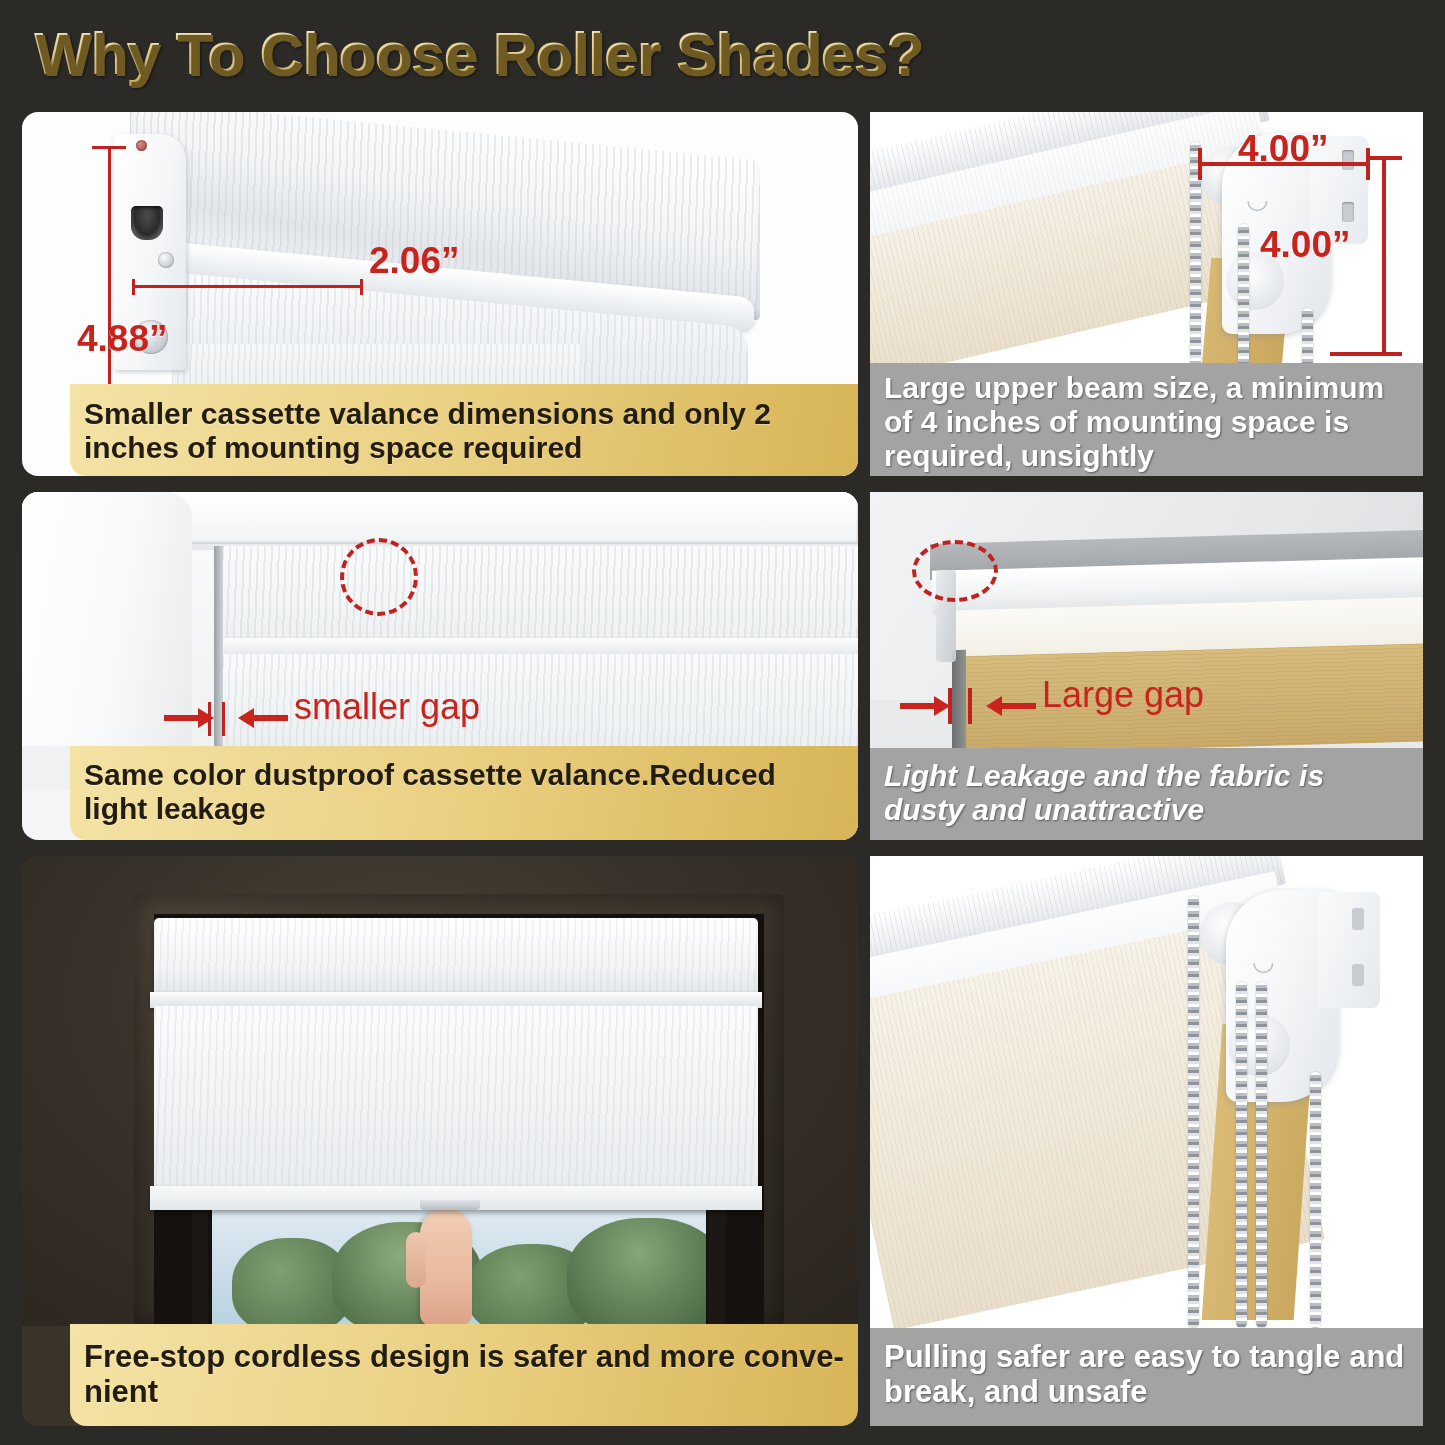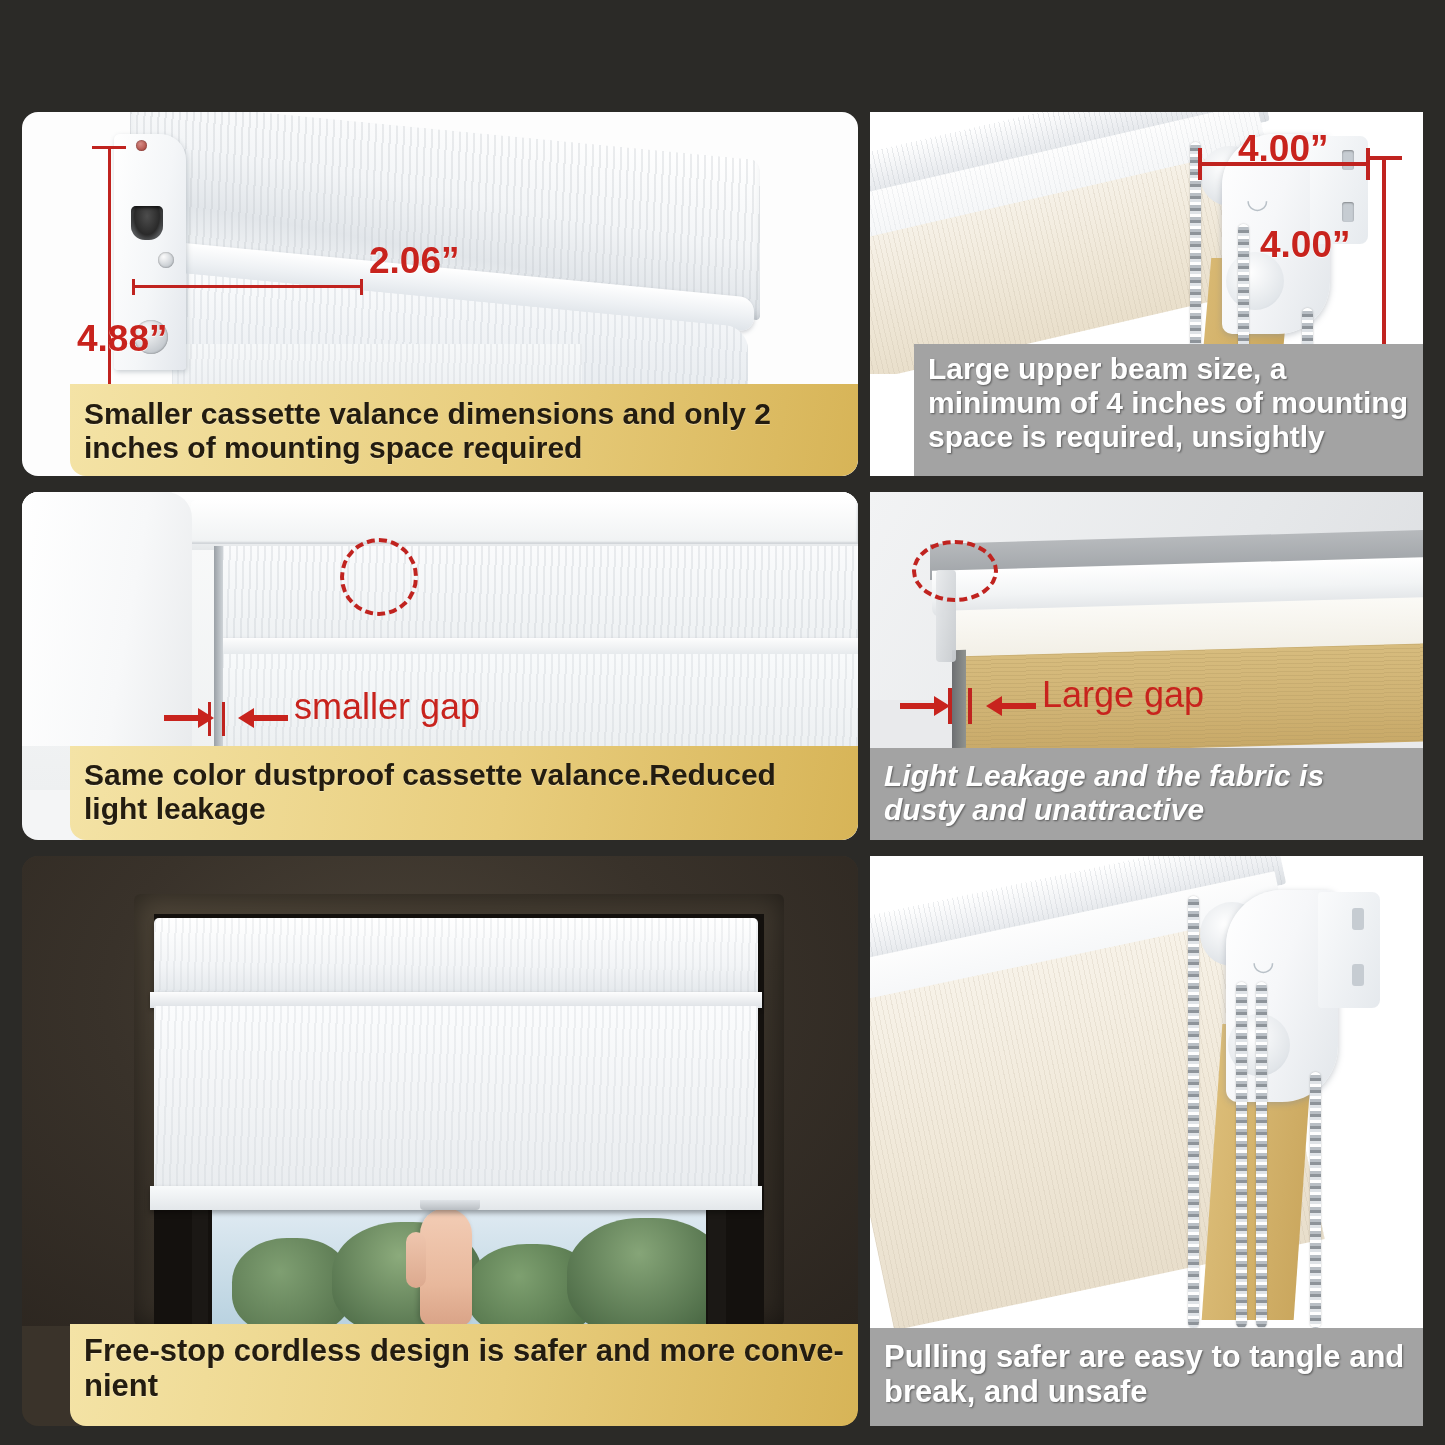--- a/index.html
+++ b/index.html
@@ -107,21 +107,21 @@
   #pA .vtick-t{left:70px;top:34px;width:34px;height:3px;}
   #pA .vtick-b{left:70px;top:313px;width:34px;height:3px;}
   #pA .dim549{left:55px;top:206px;font-size:37px;}
   #pA .top-h{left:112px;top:173px;width:228px;height:3px;}
   #pA .top-h-l{left:110px;top:167px;width:3px;height:16px;}
   #pA .top-h-r{left:338px;top:167px;width:3px;height:16px;}
   #pA .dim206{left:347px;top:128px;font-size:37px;}
 
   
   #pB{left:870px;top:112px;width:553px;height:364px;background:#ffffff;}
-  #pB .capB{height:132px;font-size:30px;padding-top:8px;margin-left:44px;}
+  #pB .capB{height:113px;font-size:30px;padding-top:8px;}
   .roller-b{position:absolute;left:0;top:0;width:553px;height:262px;overflow:hidden;}
   .rb-tube{
     position:absolute;left:-16px;top:44px;width:420px;height:60px;
     background:repeating-linear-gradient(90deg, rgba(186,192,198,.30) 0 1px, rgba(255,255,255,0) 1px 5px),
                linear-gradient(180deg,#ffffff 0%,#eceef1 50%,#d9dde1 100%);
     transform:rotate(-13deg);transform-origin:left center;border-radius:4px;
   }
   .rb-white{
     position:absolute;left:-16px;top:84px;width:420px;height:62px;
     background:repeating-linear-gradient(90deg, rgba(200,205,210,.22) 0 1px, rgba(255,255,255,0) 1px 5px),
@@ -200,21 +200,21 @@
                linear-gradient(180deg,#d7bc7e 0%,#cfb273 60%,#c8a968 100%);
     transform:skewY(-1.6deg);}
   .d-darkedge{position:absolute;left:82px;top:158px;width:14px;height:98px;
     background:linear-gradient(90deg,#6d6f72,#90938f);transform:skewY(-1.6deg);}
   .d-clip{position:absolute;left:66px;top:78px;width:20px;height:92px;
     background:linear-gradient(100deg,#e8eaec,#c7cbcf);border-radius:4px;opacity:.95;}
   #pD .dashcircle{left:42px;top:48px;width:78px;height:54px;}
 
   
   #pE{left:22px;top:856px;width:836px;height:570px;background:#3a332a;}
-  #pE .capE{height:102px;font-size:31px;padding-top:9px;}
+  #pE .capE{height:102px;font-size:31px;padding-top:15px;}
   .room{position:absolute;left:0;top:0;width:836px;height:470px;
     background:radial-gradient(ellipse at 45% 30%, #4a4237 0%, #39322a 45%, #2b251f 100%);}
   .win-frame{position:absolute;left:112px;top:38px;width:650px;height:432px;
     background:linear-gradient(160deg,#4e4538 0%,#3b342b 45%,#2d2720 100%);
     border-radius:6px;box-shadow:inset 0 0 30px rgba(0,0,0,.5);}
   .win-inner{position:absolute;left:132px;top:58px;width:610px;height:412px;
     background:#14110e;}
   .shade-e-val{position:absolute;left:132px;top:62px;width:604px;height:78px;
     background:repeating-linear-gradient(92deg, rgba(195,200,205,.22) 0 2px, rgba(255,255,255,0) 2px 7px),
                linear-gradient(180deg,#ffffff 0%,#f3f5f7 60%,#e3e7eb 100%);
@@ -266,20 +266,21 @@
     background:radial-gradient(circle at 40% 35%,#ffffff,#dfe3e7 72%,#c3c9cf);}
   .f-disc2{position:absolute;left:358px;top:158px;width:62px;height:62px;border-radius:50%;
     background:radial-gradient(circle at 40% 35%,#ffffff,#e1e5e9 72%,#c6ccd2);}
   .wifi{position:absolute;color:#b9c1c8;font-size:26px;}
 </style>
 </head>
 <body>
 
 <div class="page">
 
+  <div class="title">Why To Choose Roller Shades?</div>
 
   <div class="panel good" id="pA">
     <div class="stage">
       <div class="valance-wrap">
         <div class="val-body"></div>
         <div class="val-lip"></div>
         <div class="val-lower"></div>
         <div class="val-fabric"></div>
         <div class="endcap">
           <div class="screw s1"></div>

